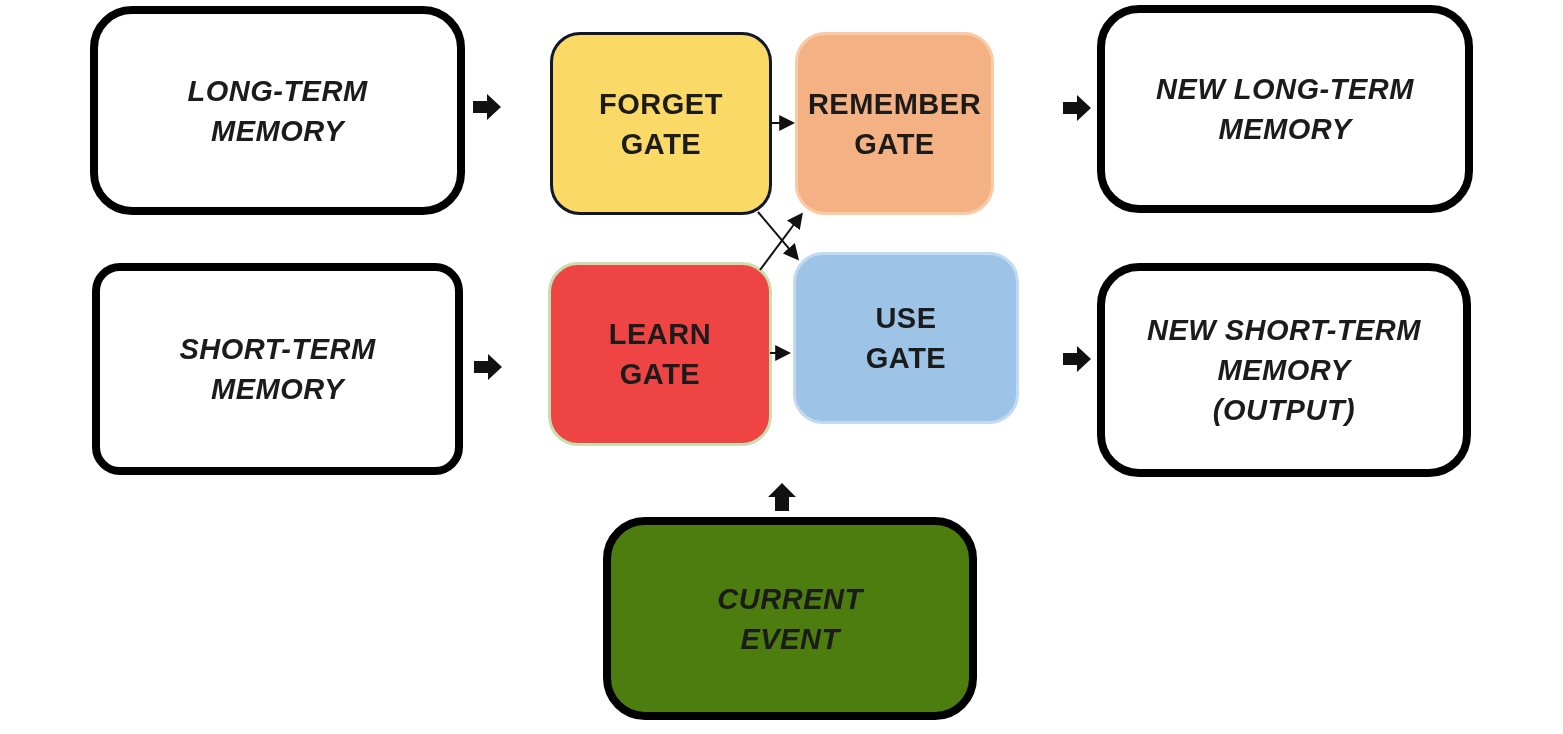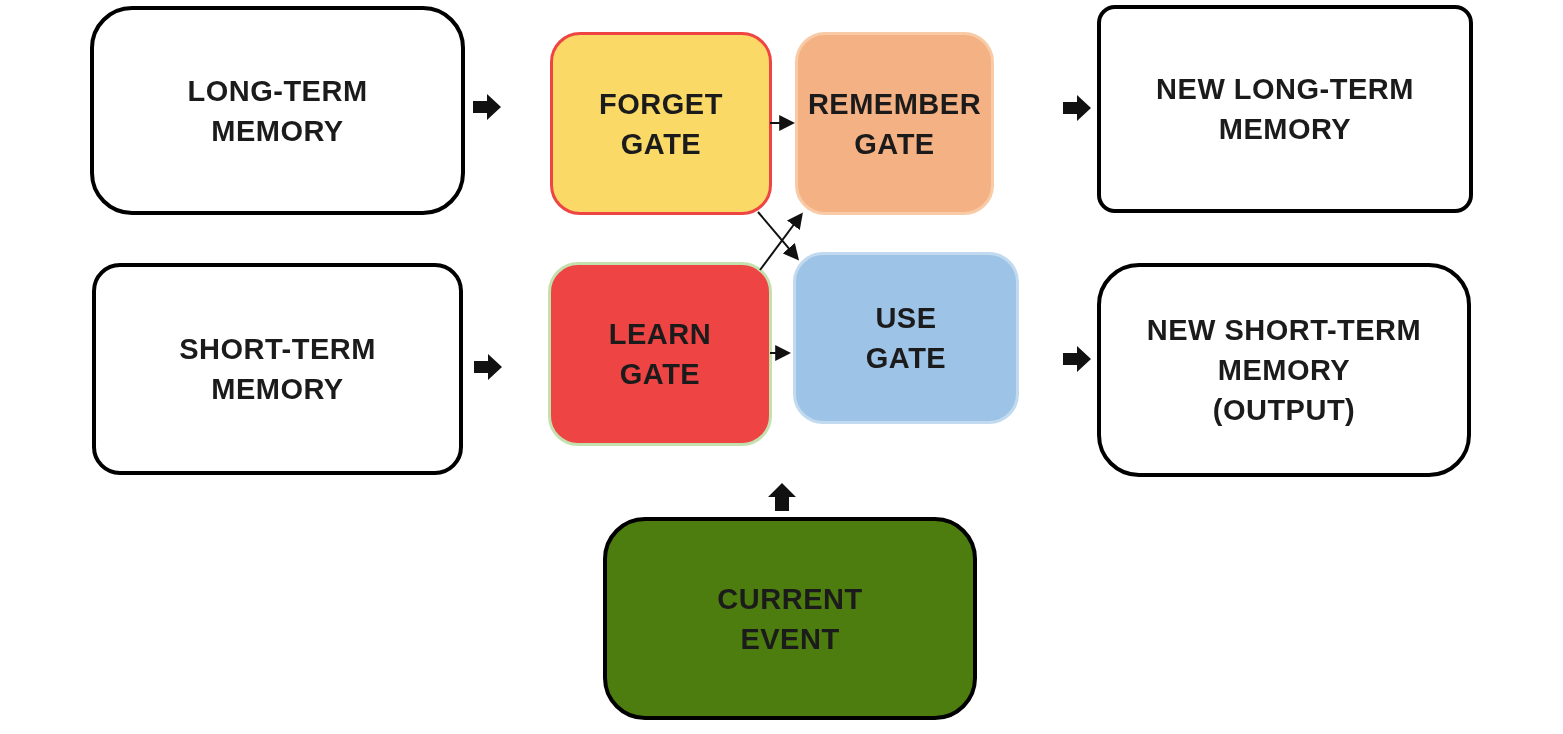--- a/index.html
+++ b/index.html
@@ -19,33 +19,34 @@
   .node .label{
     font-weight:700;
     font-size:29px;
     line-height:40px;
     color:#1b1b1b;
     letter-spacing:0.5px;
     white-space:pre-line;
   }
   .white-node{
     background:#ffffff;
-    border:4px solid #000000;
+    border:8px solid #000000;
     border-radius:42px;
+    font-style:italic;
   }
   .gate-node{
     border-radius:30px;
   }
   
   .pos-ltm     {left:90px;  top:6px;   width:375px; height:209px;}
   .pos-stm     {left:92px;  top:263px; width:371px; height:212px;border-radius:28px;}
   .pos-nltm    {left:1097px;top:5px;   width:376px; height:208px;}
   .pos-nstm    {left:1097px;top:263px; width:374px; height:214px;}
   .pos-ce      {left:603px; top:517px; width:374px; height:203px;}
-  .pos-forget  {left:550px; top:32px;  width:222px; height:183px; border:3px solid #ef4444;}
+  .pos-forget  {left:550px; top:32px;  width:222px; height:183px; border:3px solid #0f172a;}
   .pos-remember{left:795px; top:32px;  width:199px; height:183px; border:3px solid #f8cba6;}
   .pos-learn   {left:548px; top:262px; width:224px; height:184px; border:3px solid #c5e0af;}
   .pos-use     {left:793px; top:252px; width:226px; height:172px; border:3px solid #c2daf0;}
   .arrow-layer{
     position:absolute;left:0;top:0;width:1563px;height:734px;
     pointer-events:none;
   }
   .watermark{
     position:absolute;
     right:6px;bottom:20px;
@@ -81,21 +82,21 @@
   </div>
   <div class="node gate-node pos-learn" style="background-color: #ef4444;">
     <span class="label">LEARN
 GATE</span>
   </div>
   <div class="node gate-node pos-use" style="background-color: rgb(157, 195, 230);">
     <span class="label">USE
 GATE</span>
   </div>
 
-  <div class="node white-node pos-nltm" style="background-color: rgb(255, 255, 255); border-radius: 18px;">
+  <div class="node white-node pos-nltm" style="background-color: rgb(255, 255, 255);">
     <span class="label">NEW LONG-TERM
 MEMORY</span>
   </div>
   <div class="node white-node pos-nstm" style="background-color: rgb(255, 255, 255);">
     <span class="label">NEW SHORT-TERM
 MEMORY
 (OUTPUT)</span>
   </div>
 
   <div class="node white-node pos-ce" style="background-color: #4d7c0f;">

